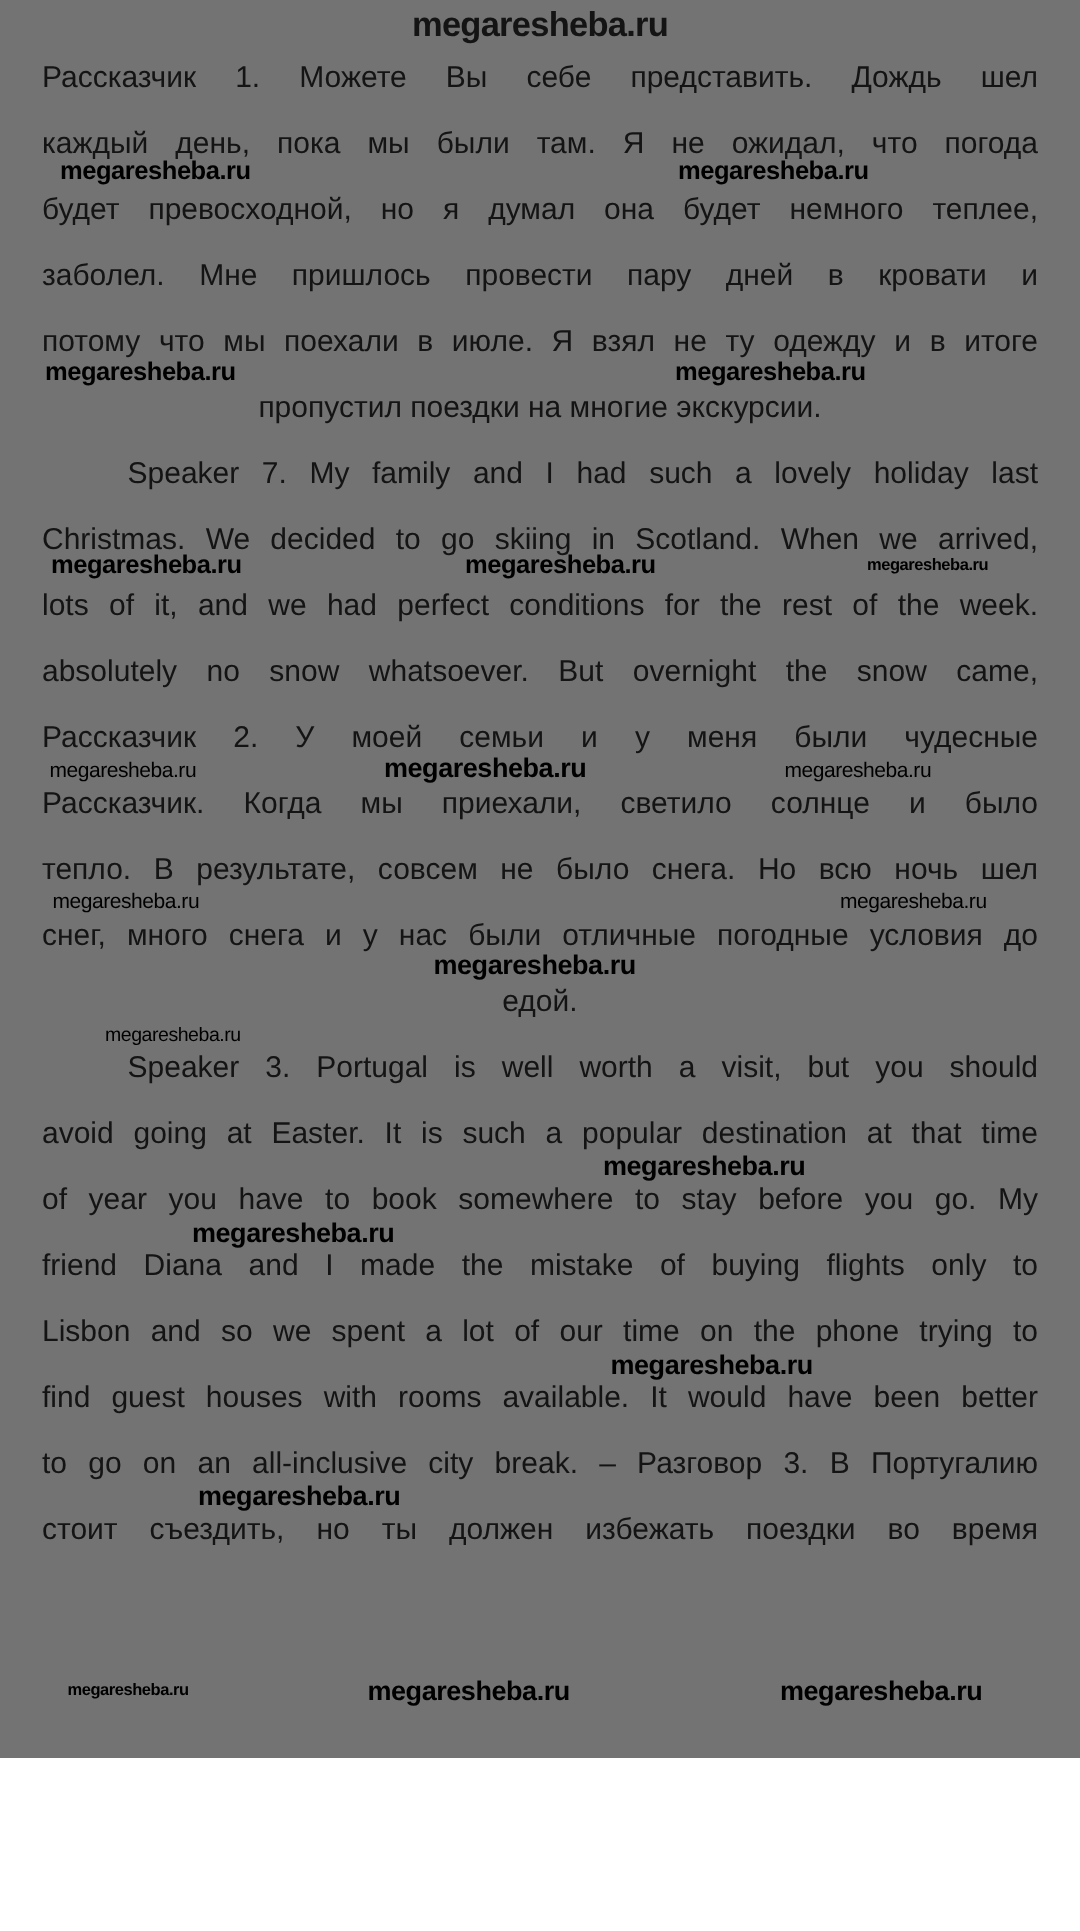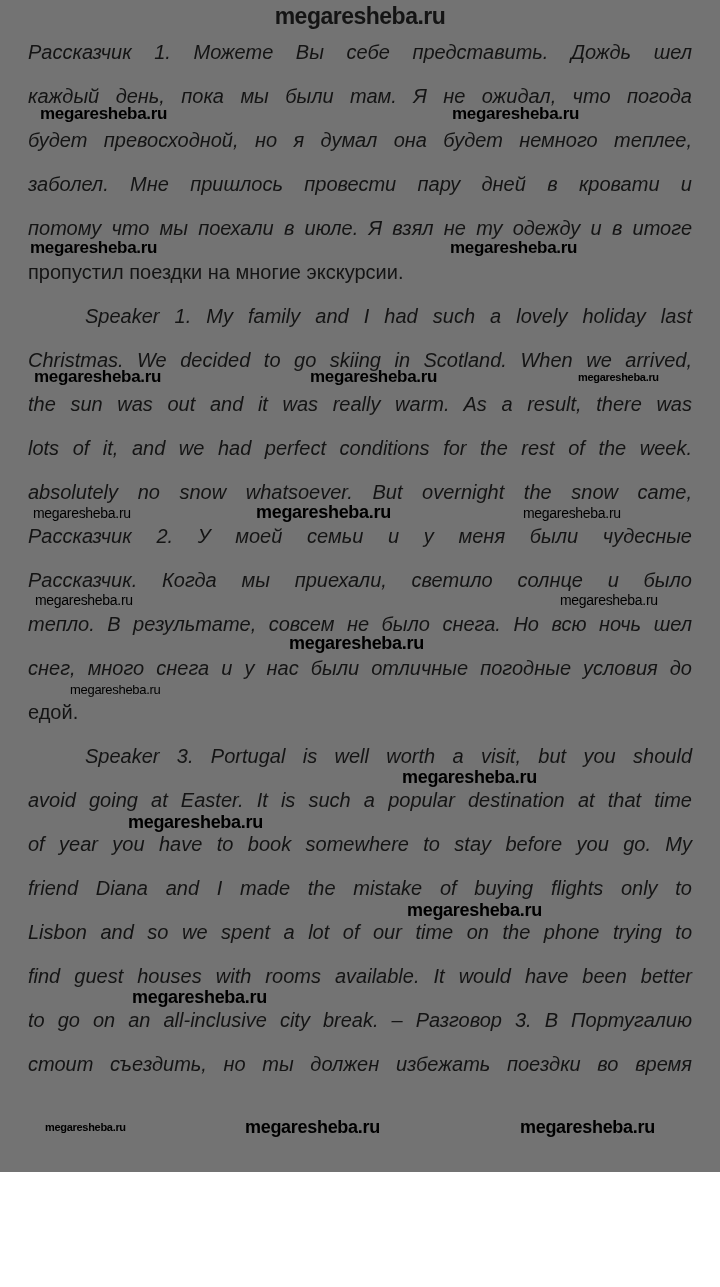--- a/index.html
+++ b/index.html
@@ -39,26 +39,25 @@
     position: absolute;
     top: 30px;
     left: 28px;
     width: 664px;
   }
   .line {
     height: 44px;
     line-height: 44px;
     font-size: 20px;
     white-space: normal;
-    text-align: left;
+    text-align: center;
   }
   .just {
     text-align: justify;
     text-align-last: justify;
-    font-style: italic;
   }
   .indent {
     text-indent: 57px;
   }
   .wm {
     position: absolute;
     white-space: nowrap;
     color: #000;
     letter-spacing: -0.3px;
   }
@@ -77,23 +76,22 @@
 
   <div class="textblock">
 
     <div class="line just">Рассказчик 1. Можете Вы себе представить. Дождь шел</div>
     <div class="line just">каждый день, пока мы были там. Я не ожидал, что погода</div>
     <div class="line just">будет превосходной, но я думал она будет немного теплее,</div>
     <div class="line just">заболел. Мне пришлось провести пару дней в кровати и</div>
     <div class="line just">потому что мы поехали в июле. Я взял не ту одежду и в итоге</div>
     <div class="line">пропустил поездки на многие экскурсии.</div>
 
-    <div class="line just indent">Speaker 1. My family and I had such a lovely holiday last</div>
+    <div class="line just indent">Speaker 7. My family and I had such a lovely holiday last</div>
     <div class="line just">Christmas. We decided to go skiing in Scotland. When we arrived,</div>
-    <div class="line just">the sun was out and it was really warm. As a result, there was</div>
     <div class="line just">lots of it, and we had perfect conditions for the rest of the week.</div>
     <div class="line just">absolutely no snow whatsoever. But overnight the snow came,</div>
     <div class="line just">Рассказчик 2. У моей семьи и у меня были чудесные</div>
     <div class="line just">Рассказчик. Когда мы приехали, светило солнце и было</div>
     <div class="line just">тепло. В результате, совсем не было снега. Но всю ночь шел</div>
     <div class="line just">снег, много снега и у нас были отличные погодные условия до</div>
     <div class="line">едой.</div>
 
     <div class="line just indent">Speaker 3. Portugal is well worth a visit, but you should</div>
     <div class="line just">avoid going at Easter. It is such a popular destination at that time</div>

